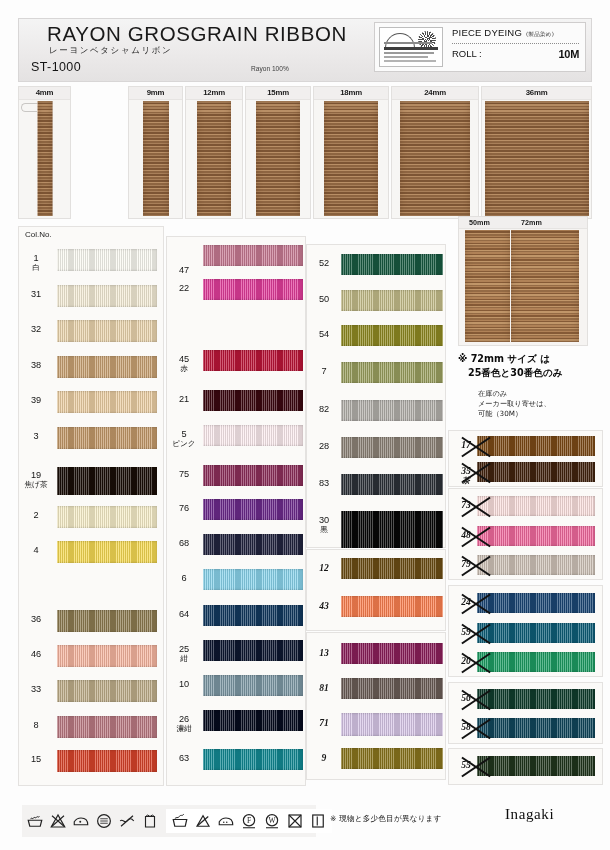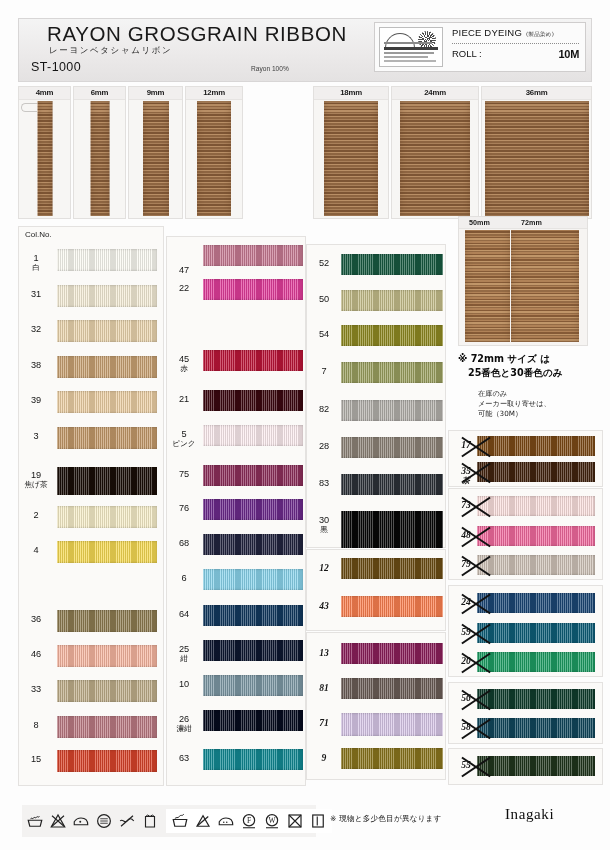--- a/index.html
+++ b/index.html
@@ -247,34 +247,34 @@
     </div>
   </div>
 
   <div class="widths" id="widths">
       <div class="wcell" style="left: 0px; width: 53px;">
         <div class="wlabelbar"></div>
         <div class="wlabel">4mm</div>
         <div class="hook"></div>
         <div class="ribbon-v" style="width:15px"></div>
       </div>
-      <div class="wcell" style="left: 55px; width: 53px;">
-        <div class="wlabelbar"></div>
-        <div class="wlabel">6mm</div>
-        <div class="ribbon-v" style="width:19px"></div>
-      </div>
       <div class="wcell" style="left: 110px; width: 55px;">
         <div class="wlabelbar"></div>
         <div class="wlabel">9mm</div>
         <div class="ribbon-v" style="width:26px"></div>
       </div>
       <div class="wcell" style="left: 167px; width: 58px;">
         <div class="wlabelbar"></div>
         <div class="wlabel">12mm</div>
         <div class="ribbon-v" style="width:34px"></div>
+      </div>
+      <div class="wcell" style="left: 227px; width: 66px;">
+        <div class="wlabelbar"></div>
+        <div class="wlabel">15mm</div>
+        <div class="ribbon-v" style="width:44px"></div>
       </div>
       <div class="wcell" style="left: 295px; width: 76px;">
         <div class="wlabelbar"></div>
         <div class="wlabel">18mm</div>
         <div class="ribbon-v" style="width:54px"></div>
       </div>
       <div class="wcell" style="left: 373px; width: 88px;">
         <div class="wlabelbar"></div>
         <div class="wlabel">24mm</div>
         <div class="ribbon-v" style="width:70px"></div>

